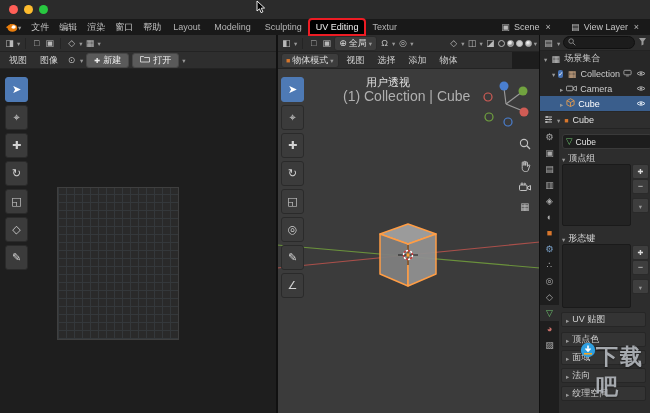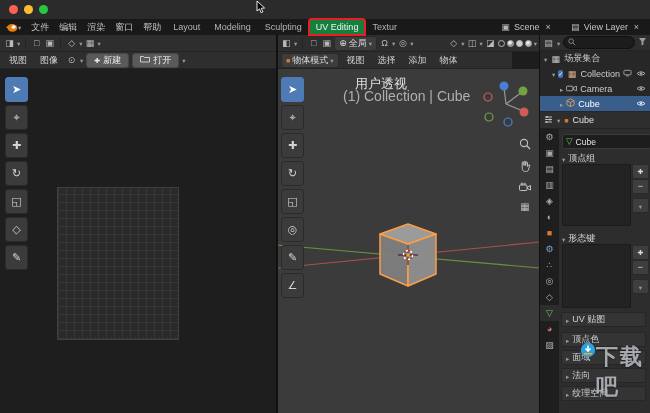--- a/index.html
+++ b/index.html
@@ -11,21 +11,21 @@
   .abs{position:absolute}
   
   .titlebar{left:0;top:0;width:650px;height:19px;background:#2b2b2b;border-bottom:1px solid #151515;display:flex;align-items:center}
   .tl{width:9px;height:9px;border-radius:50%;margin-left:6px;flex:0 0 auto}
   .tl.red{background:#ff5f57;margin-left:9px}.tl.yellow{background:#febc2e}.tl.green{background:#28c840}
   .tb-title{position:absolute;left:0;right:0;text-align:center;color:#9d9d9d;font-size:10px;pointer-events:none}
   
   .menubar{left:0;top:19px;width:650px;height:16px;background:#191919;display:flex;align-items:stretch;font-size:9px;color:#c4c4c4}
   .mb-item{display:flex;align-items:center;padding:0 5px}
   .ws-tab{display:flex;align-items:center;padding:0 7px;color:#b4b4b4}
-  .ws-tab.active{background:#15803d;color:#f0f0f0;border-radius:3px 3px 0 0}
+  .ws-tab.active{background:#000000;color:#f0f0f0;border-radius:3px 3px 0 0}
   .annotated{outline:2px solid #ed1c24;outline-offset:-1px;z-index:30}
   .mb-right{margin-left:auto;display:flex;align-items:center;gap:3px;padding-right:8px}
   .dim{color:#8b8b8b}
   
   .hdr{background:#2e2e2e;border-bottom:1px solid #232323;display:flex;align-items:center;box-sizing:border-box}
   .hic{display:inline-flex;align-items:center;justify-content:center;min-width:11px;height:13px;color:#b9b9b9;font-size:9px}
   .car::before{content:"▾";font-size:6.5px;color:#999}
   .carr::before{content:"▸";font-size:6.5px;color:#999}
   .dd{display:inline-flex;align-items:center;gap:2px;background:#3d3d3d;border:1px solid #2a2a2a;border-radius:3px;height:13px;padding:0 4px;color:#dcdcdc}
   .btn{display:inline-flex;align-items:center;gap:3px;background:#5a5a5a;border:1px solid #474747;border-radius:3px;height:13px;padding:0 7px;color:#f0f0f0}
@@ -35,21 +35,21 @@
   .toolcol{display:flex;flex-direction:column;gap:3px;z-index:6}
   .tool{width:21px;height:23px;background:#3b3b3b;border:1px solid #2a2a2a;border-radius:3px;display:flex;align-items:center;justify-content:center;color:#d2d2d2;font-size:11px}
   .tool.active{background:#4e7ab5;border-color:#4e7ab5;color:#fff}
   
   .uv-canvas{left:0;top:69px;width:277px;height:344px;background:#1e1e1e}
   .uv-grid{left:57px;top:187px;width:120px;height:151px;background-color:#2a2a2a;border:1px solid #3f3f3f;
     background-image:repeating-linear-gradient(0deg,#34383b 0,#34383b 1px,transparent 1px,transparent 8px),
                      repeating-linear-gradient(90deg,#34383b 0,#34383b 1px,transparent 1px,transparent 8px)}
   
   .vp-canvas{left:277px;top:69px;width:263px;height:344px;background:#3b3b3b}
-  .vp-persp{left:355px;top:75px;color:#e0e0e0;font-size:13px;z-index:5}
+  .vp-persp{left:366px;top:75px;color:#e0e0e0;font-size:11px;z-index:5}
   .vp-bc{left:343px;top:88px;color:#b0b0b0;font-size:14px;z-index:5}
   .vp-side{left:519px;top:138px;display:flex;flex-direction:column;gap:8px;align-items:center;z-index:6;color:#c2c2c2;font-size:10px}
   .sph{width:7px;height:7px;border-radius:50%;border:1px solid #b5b5b5;display:inline-block;box-sizing:border-box}
   .sph.s2{background:radial-gradient(circle at 35% 30%,#e8e8e8 0 30%,#6f6f6f 75%)}
   .sph.s3{background:#cfcfcf}
   .sph.s4{background:radial-gradient(circle at 35% 30%,#ffffff,#8a8a8a)}
   
   .vdiv{background:#111;z-index:8}
   
   .outl-hdr{left:540px;top:35px;width:110px;height:16px;padding:0 3px;gap:3px}

